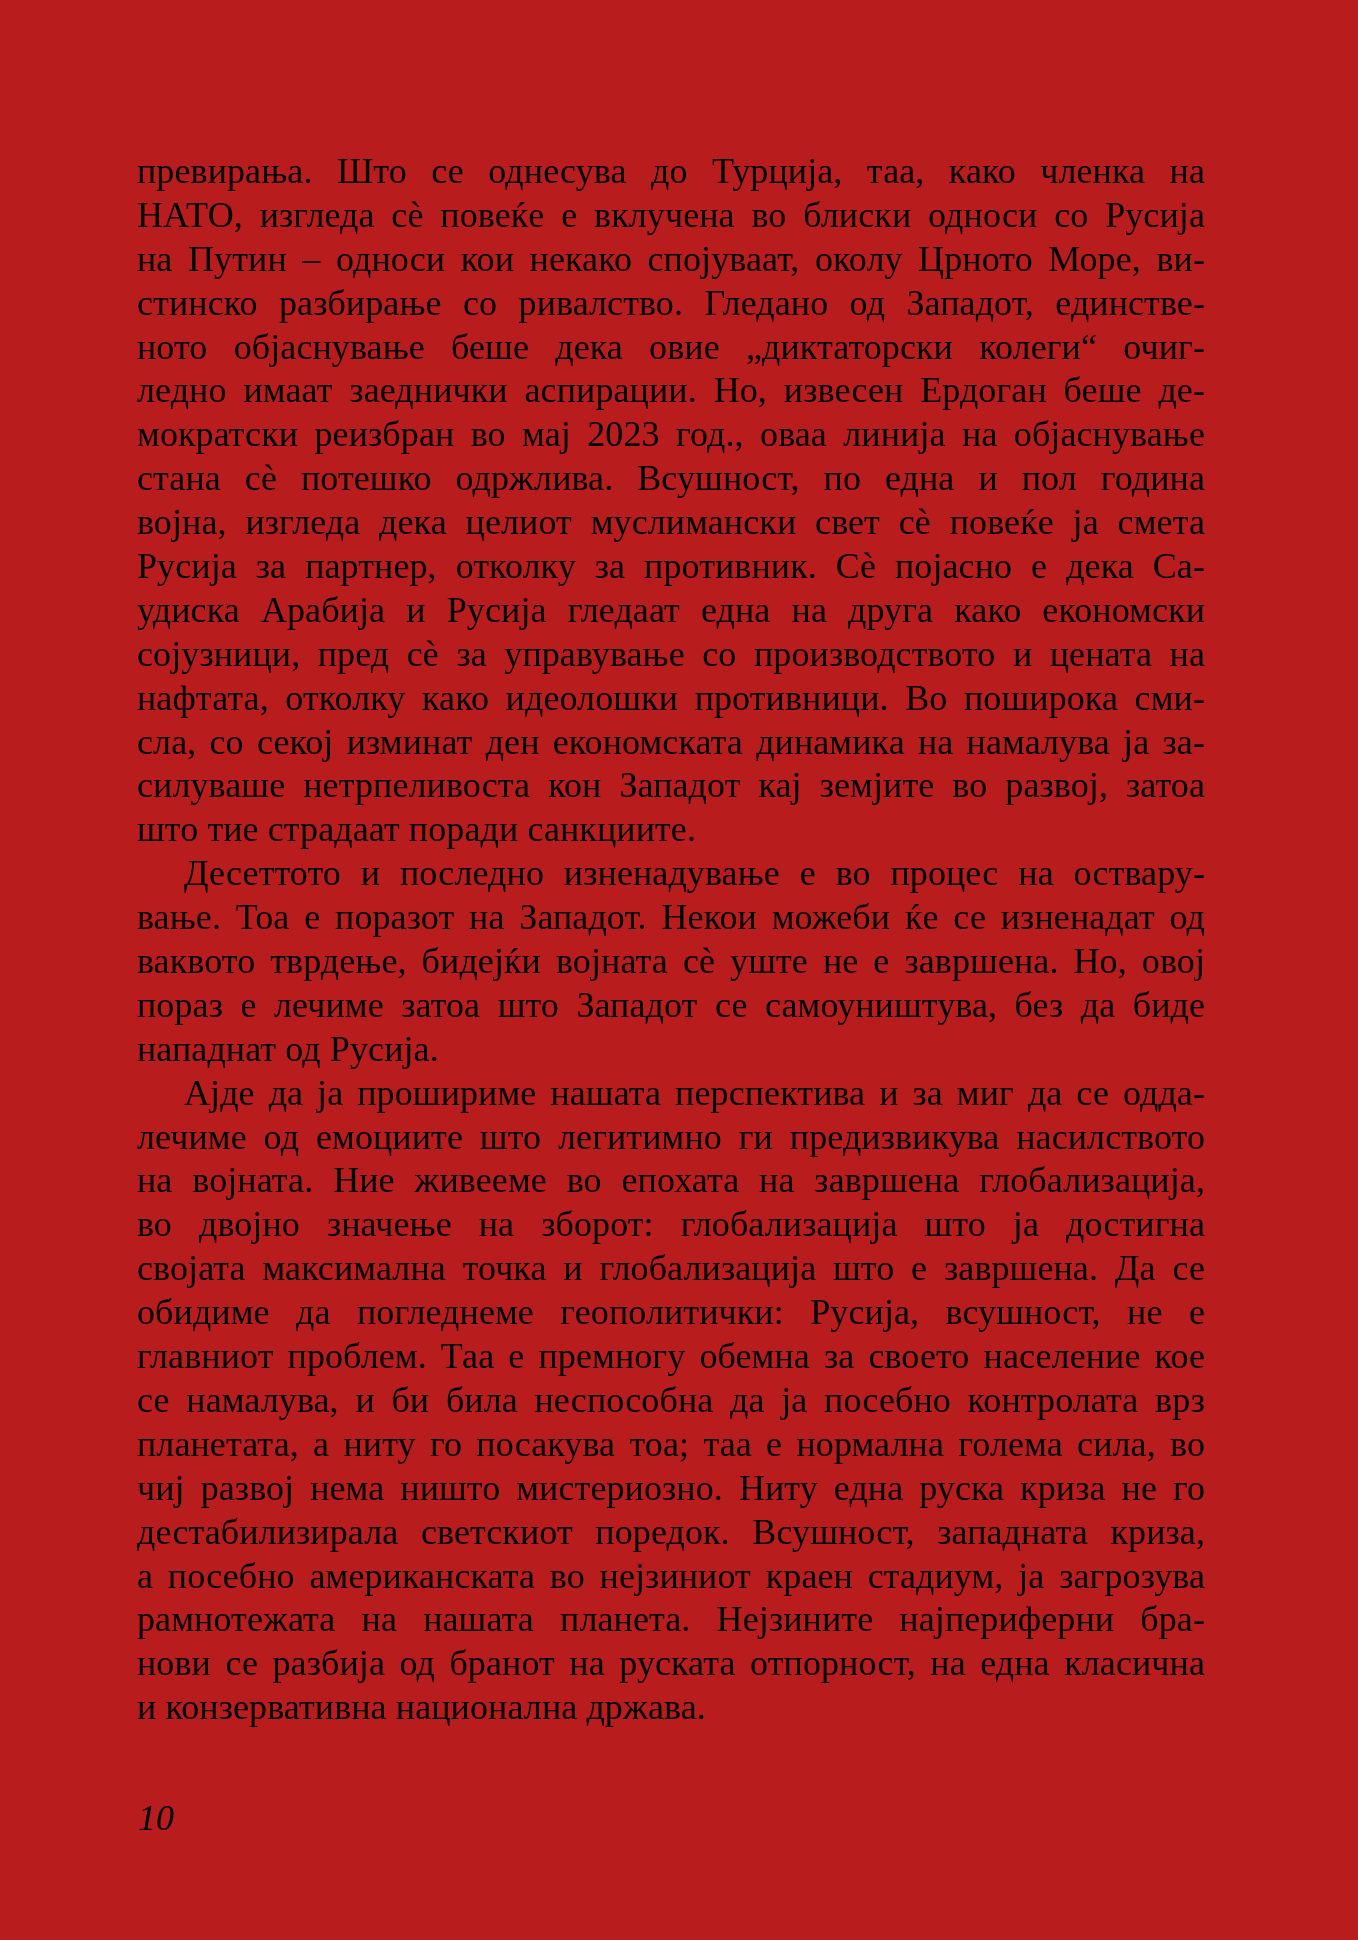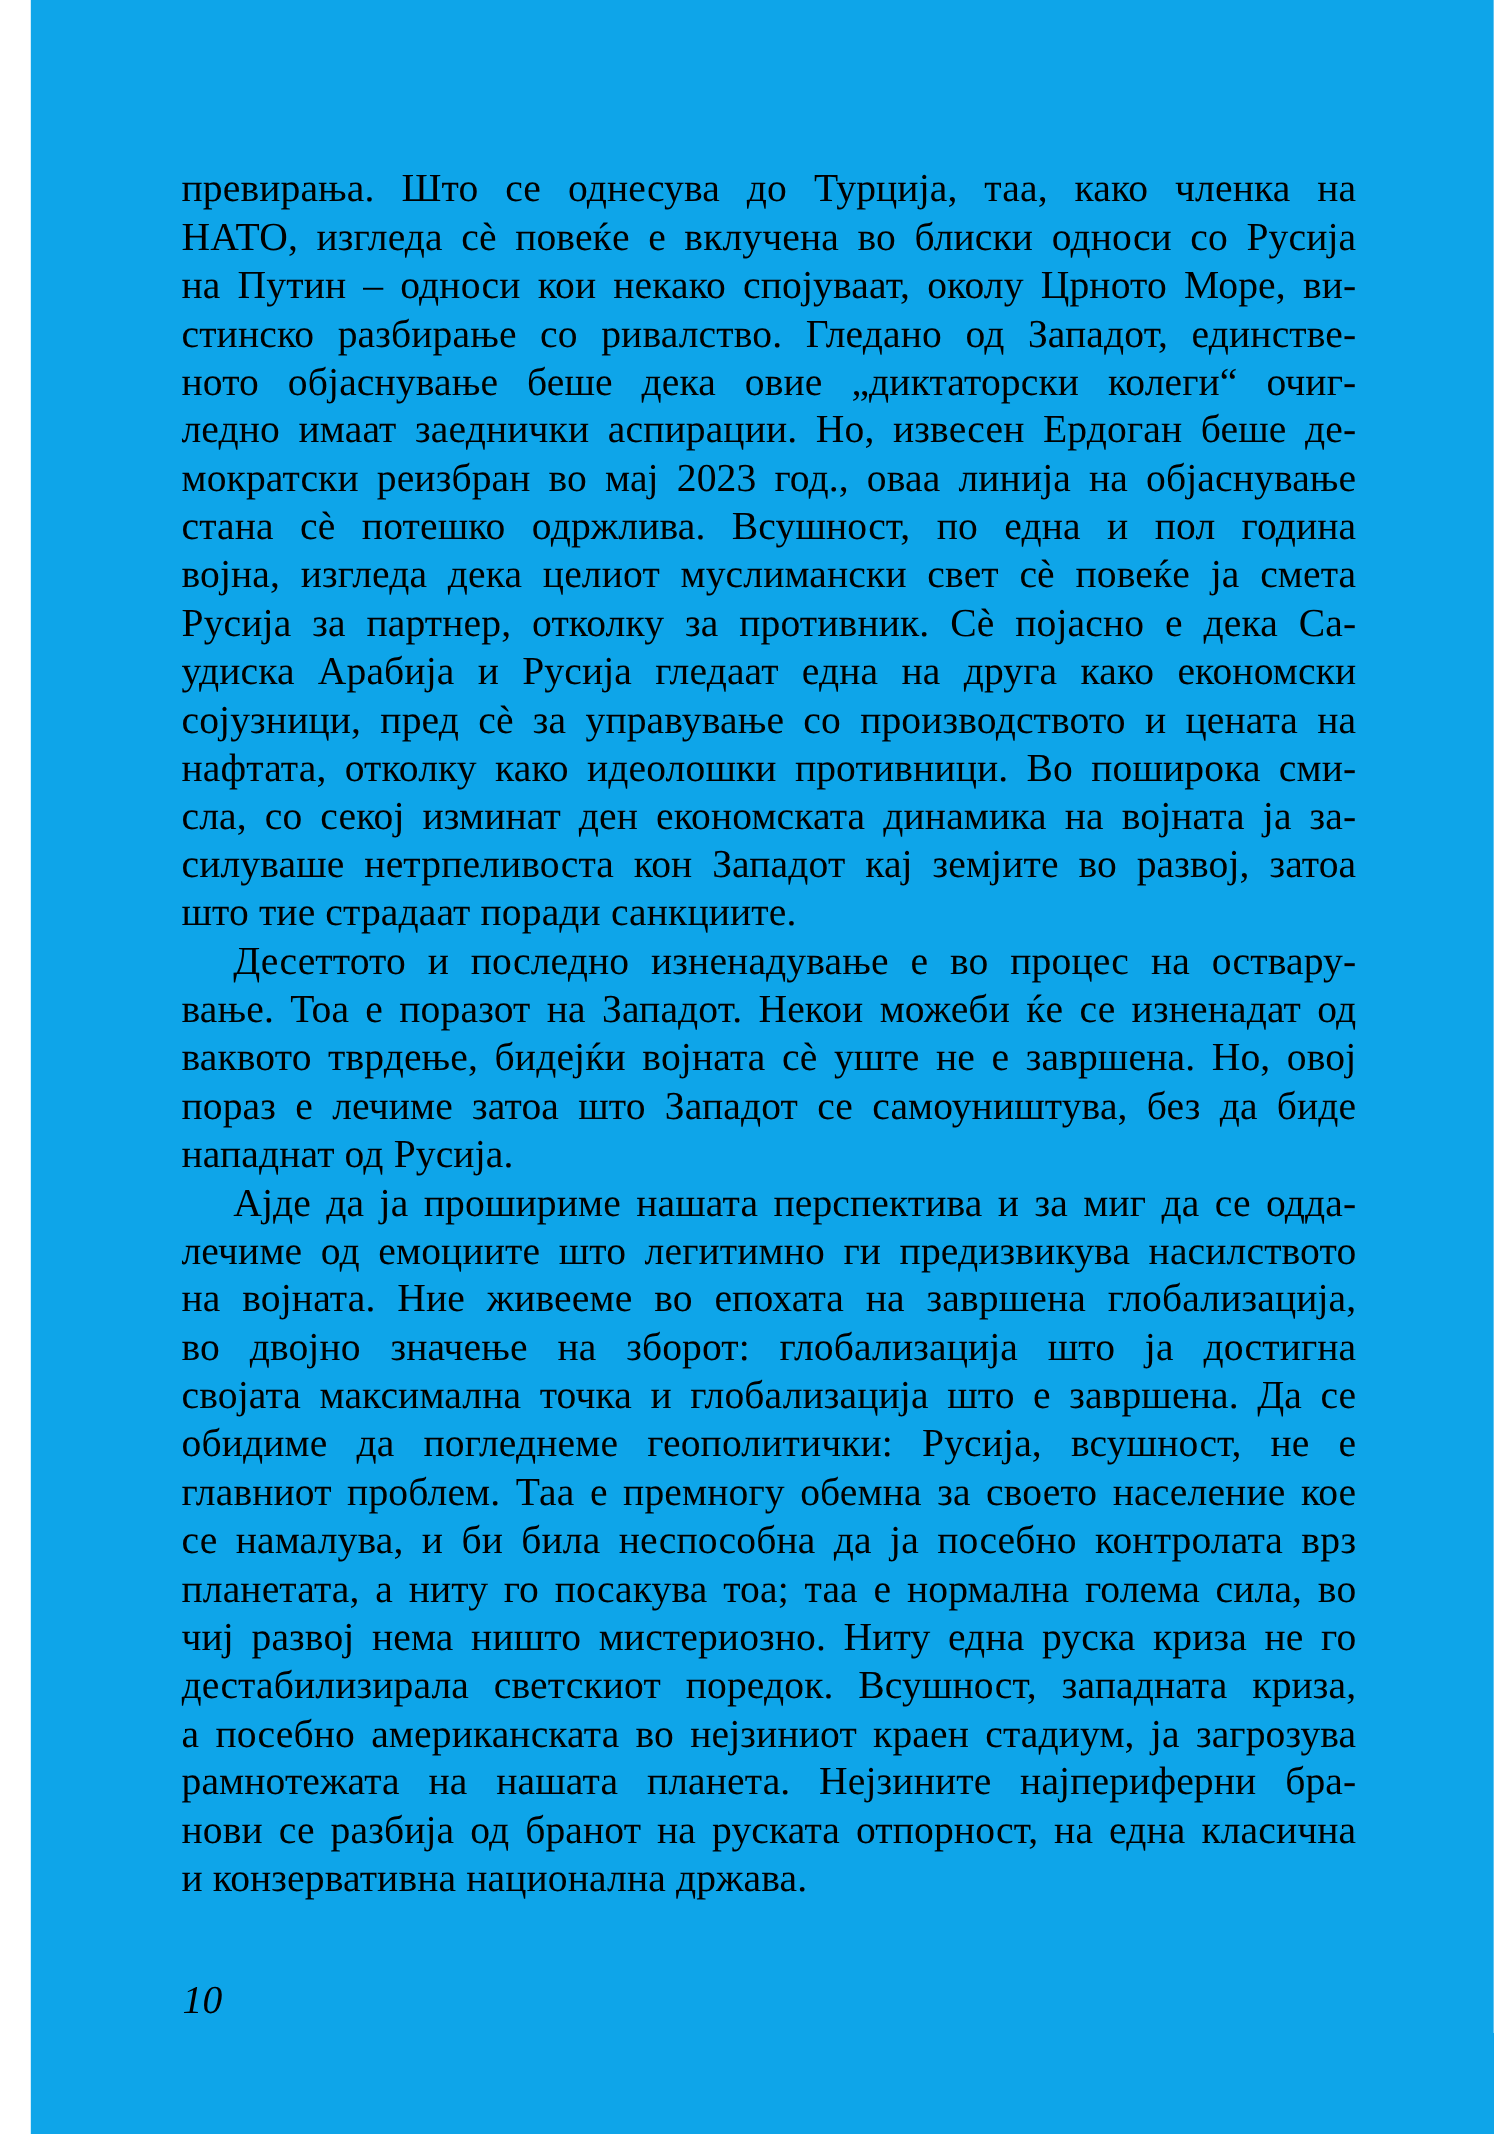--- a/index.html
+++ b/index.html
@@ -10,22 +10,21 @@
   body {
     width: 1358px;
     height: 1940px;
     position: relative;
     font-family: "Liberation Serif", "DejaVu Serif", serif;
     color: #000000;
   }
   .sheet {
     position: absolute;
     inset: 0;
-    background: #0ea5e9;
-    margin-left: 28px;
+    background: #b91c1c;
   }
   .text-block {
     position: absolute;
     left: 137px;
     top: 150px;
     width: 1068px;
     font-size: 36px;
     line-height: 43.9px;
     letter-spacing: 0.1px;
   }
@@ -64,21 +63,21 @@
         <div class="line">стинско разбирање со ривалство. Гледано од Западот, единстве-</div>
         <div class="line">ното објаснување беше дека овие „диктаторски колеги“ очиг-</div>
         <div class="line">ледно имаат заеднички аспирации. Но, извесен Ердоган беше де-</div>
         <div class="line">мократски реизбран во мај 2023 год., оваа линија на објаснување</div>
         <div class="line">стана сѐ потешко одржлива. Всушност, по една и пол година</div>
         <div class="line">војна, изгледа дека целиот муслимански свет сѐ повеќе ја смета</div>
         <div class="line">Русија за партнер, отколку за противник. Сѐ појасно е дека Са-</div>
         <div class="line">удиска Арабија и Русија гледаат една на друга како економски</div>
         <div class="line">сојузници, пред сѐ за управување со производството и цената на</div>
         <div class="line">нафтата, отколку како идеолошки противници. Во поширока сми-</div>
-        <div class="line">сла, со секој изминат ден економската динамика на војната ја за-</div>
+        <div class="line">сла, со секој изминат ден економската динамика на намалува ја за-</div>
         <div class="line">силуваше нетрпеливоста кон Западот кај земјите во развој, затоа</div>
         <div class="line last">што тие страдаат поради санкциите.</div>
       </div>
       <div class="para">
         <div class="line indent">Десеттото и последно изненадување е во процес на оствару-</div>
         <div class="line">вање. Тоа е поразот на Западот. Некои можеби ќе се изненадат од</div>
         <div class="line">ваквото тврдење, бидејќи војната сѐ уште не е завршена. Но, овој</div>
         <div class="line">пораз е лечиме затоа што Западот се самоуништува, без да биде</div>
         <div class="line last">нападнат од Русија.</div>
       </div>

